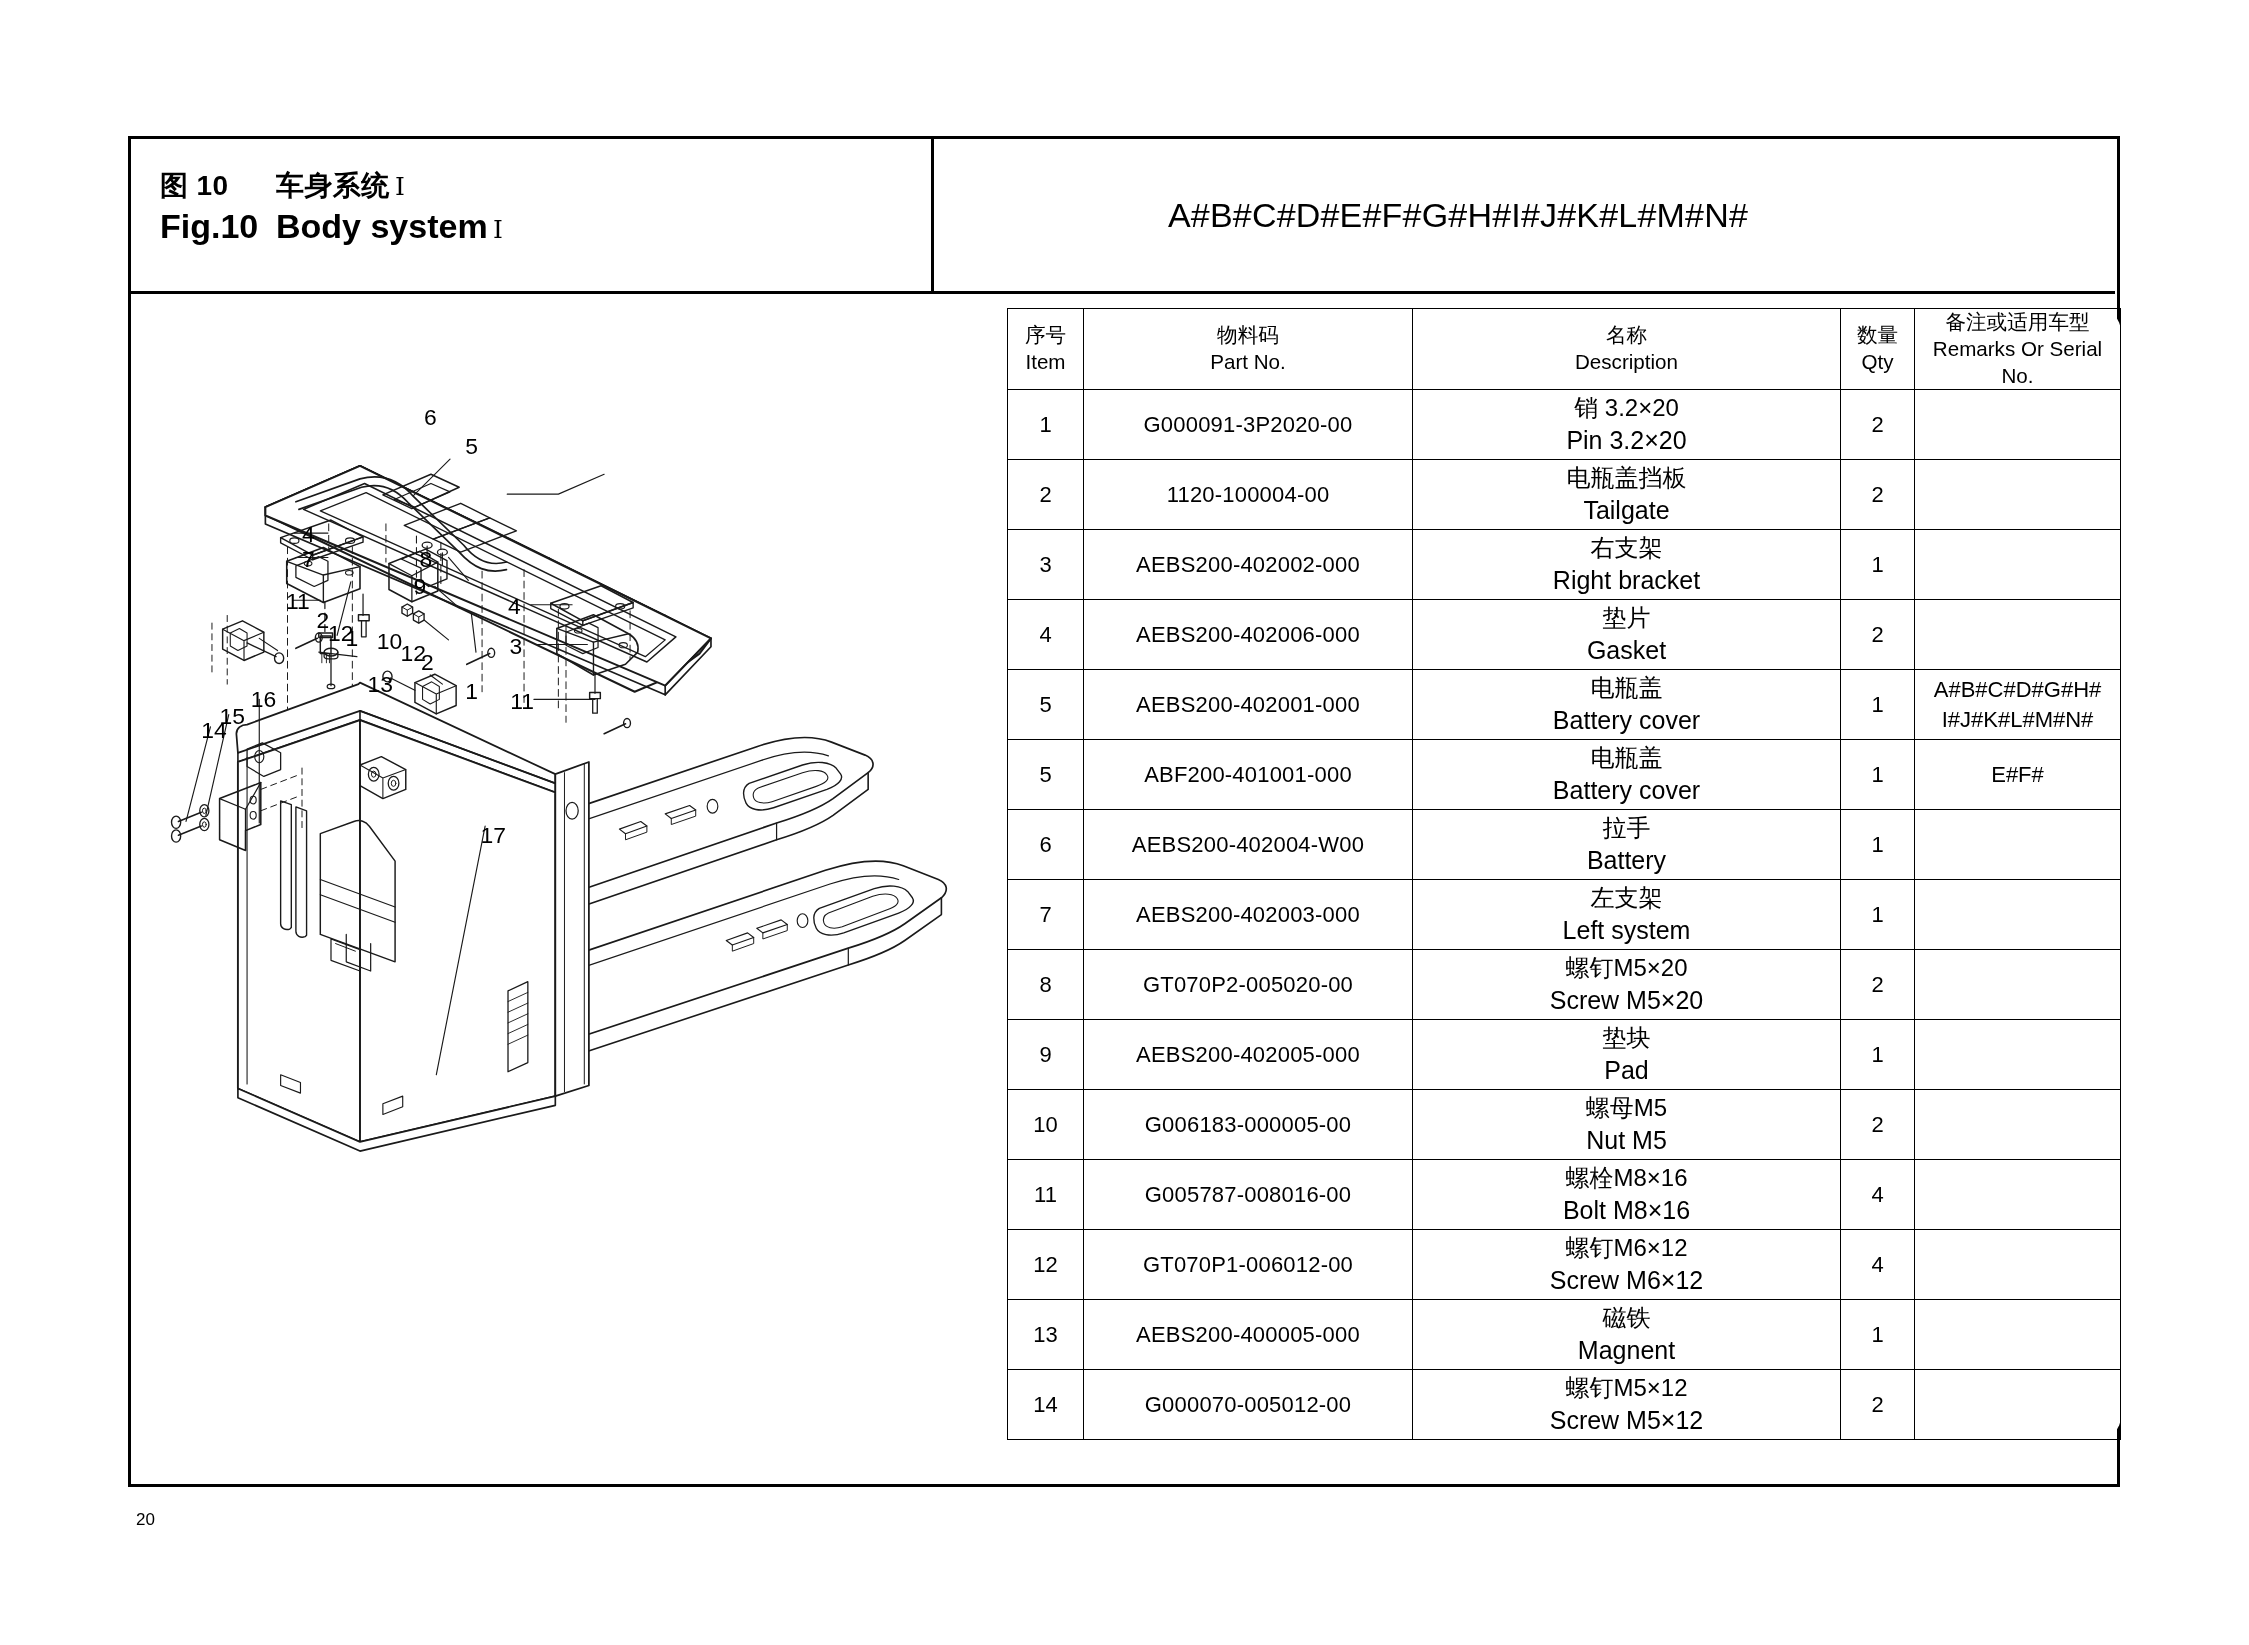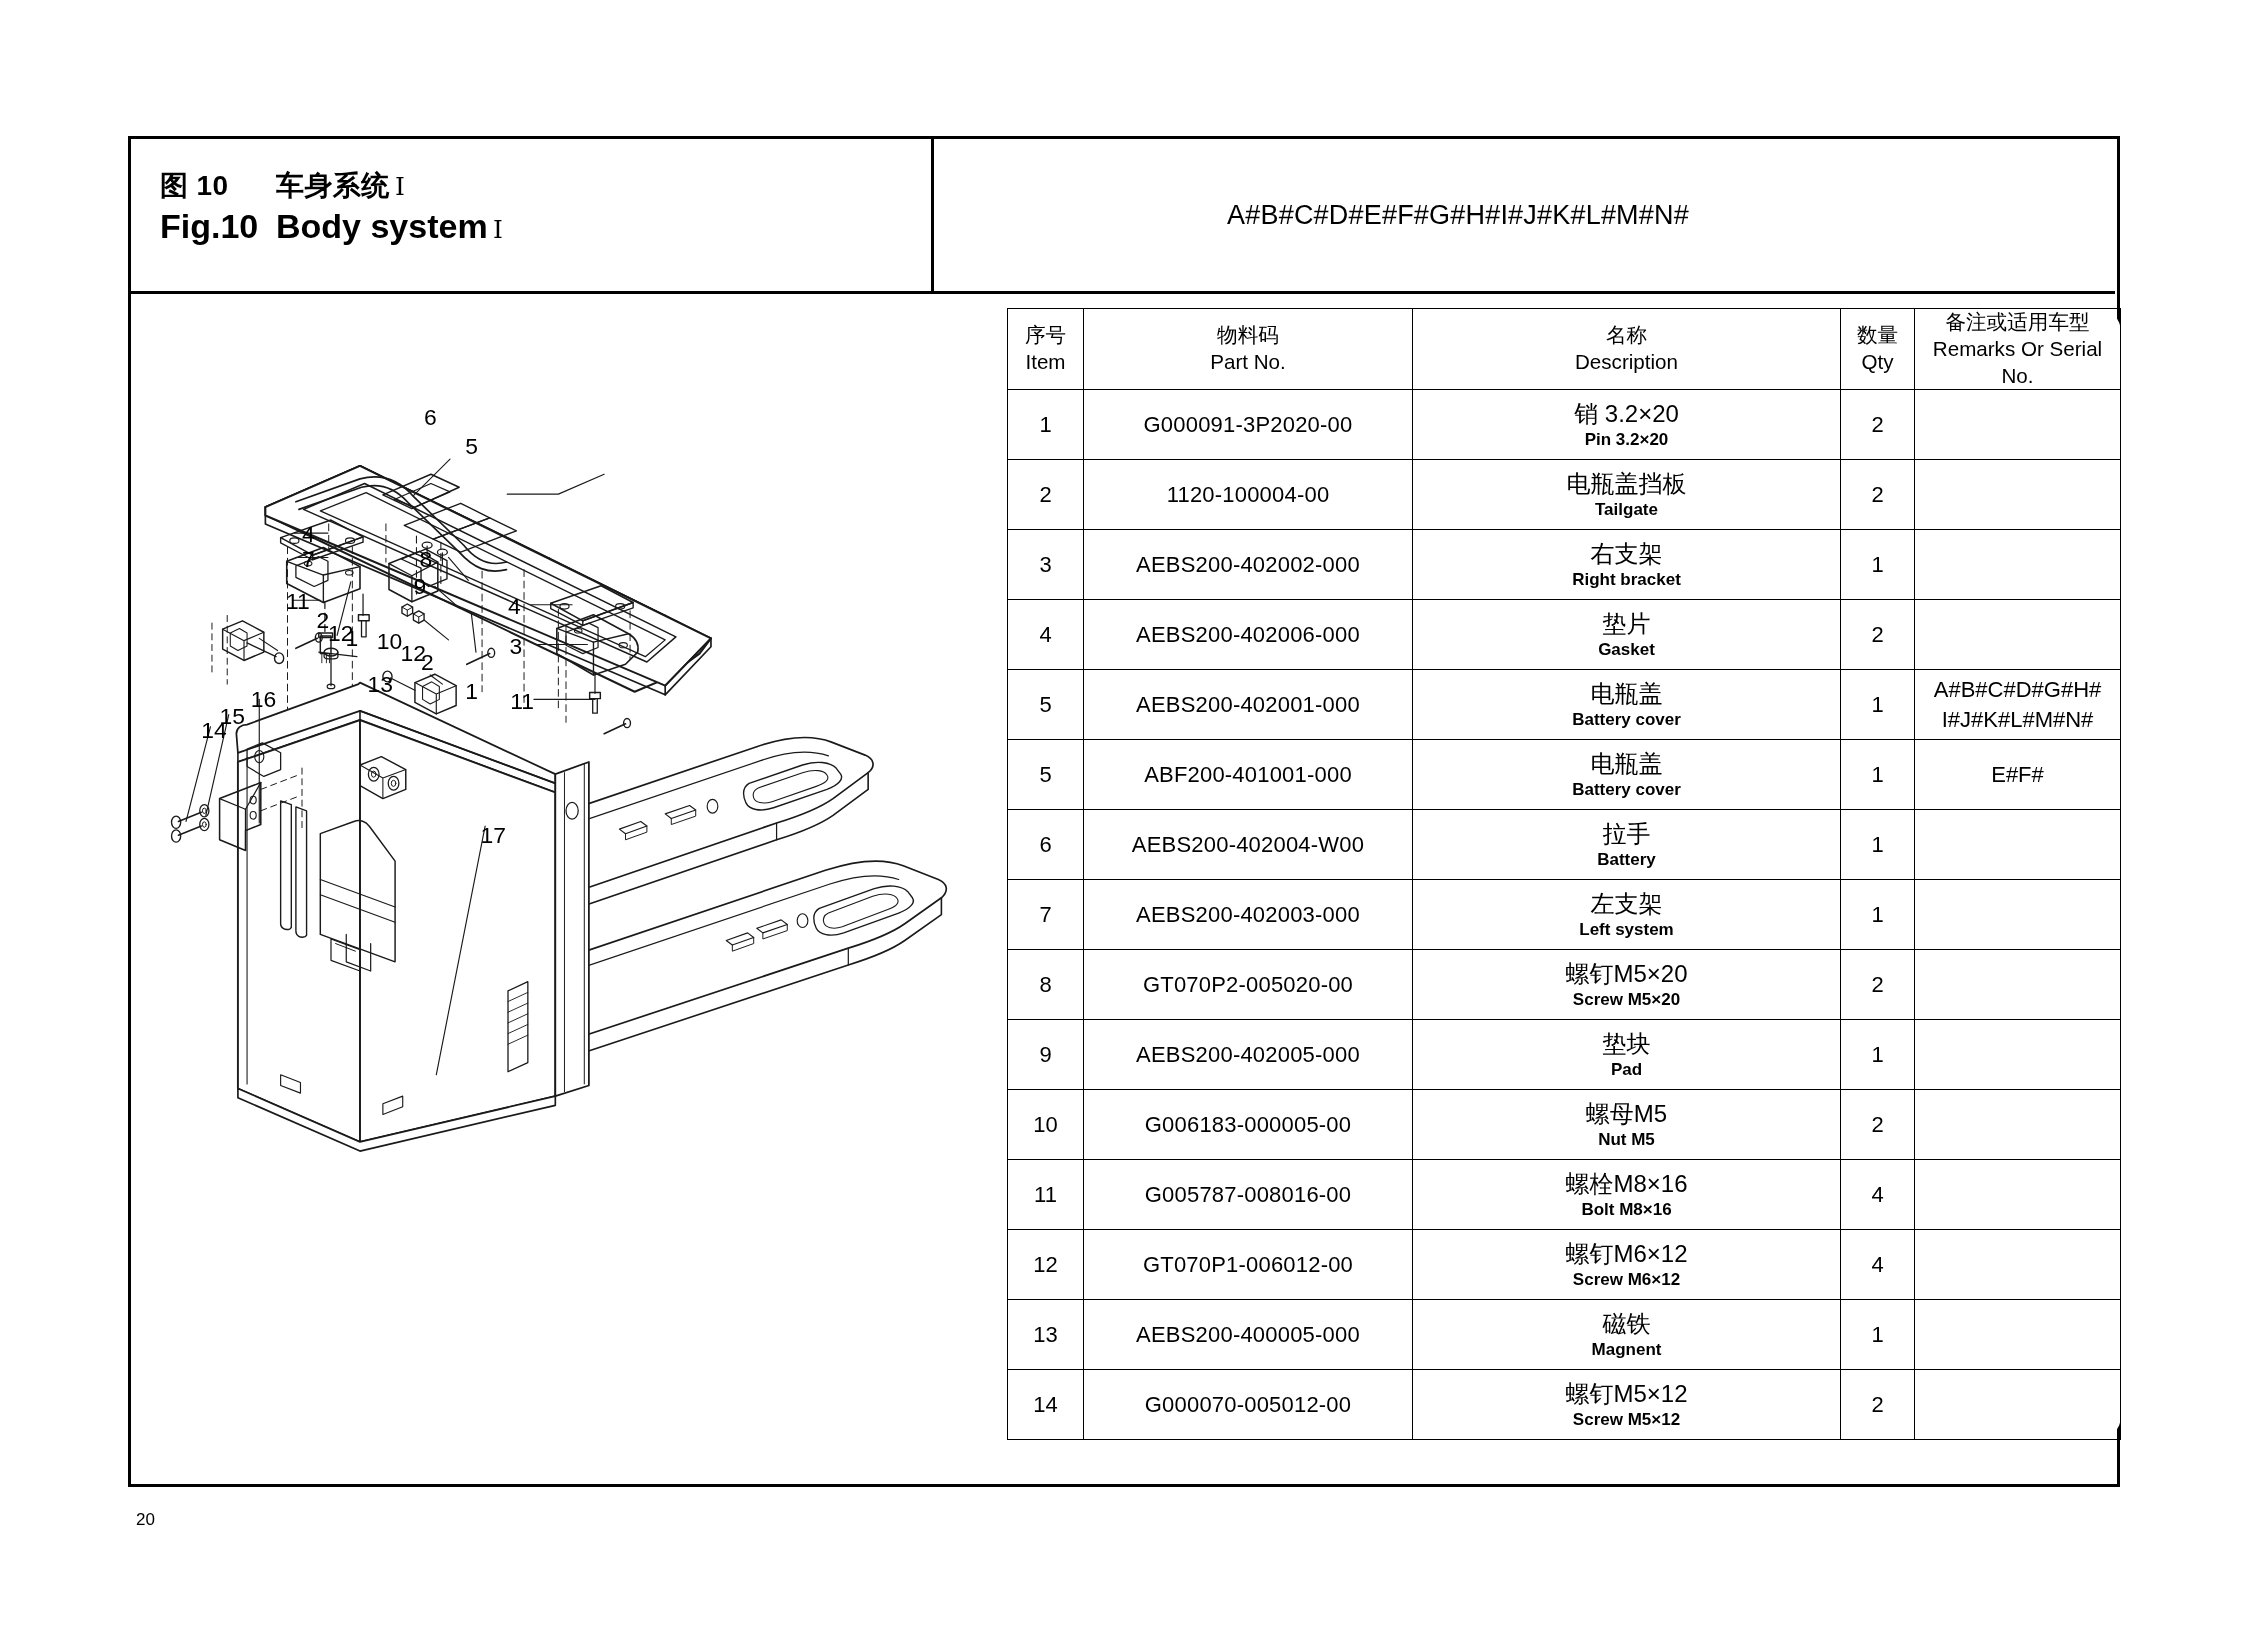--- a/index.html
+++ b/index.html
@@ -61,21 +61,21 @@
   
   #header-title {
     position: absolute;
     left: 669px;
     top: 0;
     width: 1316px;
     height: 152px;
     display: flex;
     align-items: center;
     justify-content: center;
-    font-size: 27px;
+    font-size: 34px;
     letter-spacing: 0.2px;
   }
 
   
   #title-rule {
     position: absolute;
     left: 0;
     top: 152px;
     width: 1984px;
     height: 0;
@@ -130,21 +130,21 @@
   .col-rem    { width: 205px; }
 
   .hdr-cn { display: block; font-size: 20.6px; line-height: 1.3; }
   .hdr-en { display: block; font-size: 20.6px; line-height: 1.3; }
 
   td.desc-cell {
     text-align: left;
     padding-left: 13.7px;
   }
   .desc-cn { display: block; font-size: 24px; line-height: 1.32; }
-  .desc-en { display: block; font-size: 17px; line-height: 1.32; font-weight: bold; }
+  .desc-en { display: block; font-size: 25px; line-height: 1.32; }
 
   td.part-cell { font-size: 22px; letter-spacing: 0.2px; }
   td.item-cell { font-size: 22px; }
   td.qty-cell  { font-size: 22px; }
   td.rem-cell  { font-size: 17px; line-height: 1.35; }
   .rem-line { display: block; }
 
   
   #page-number {
     position: absolute;

